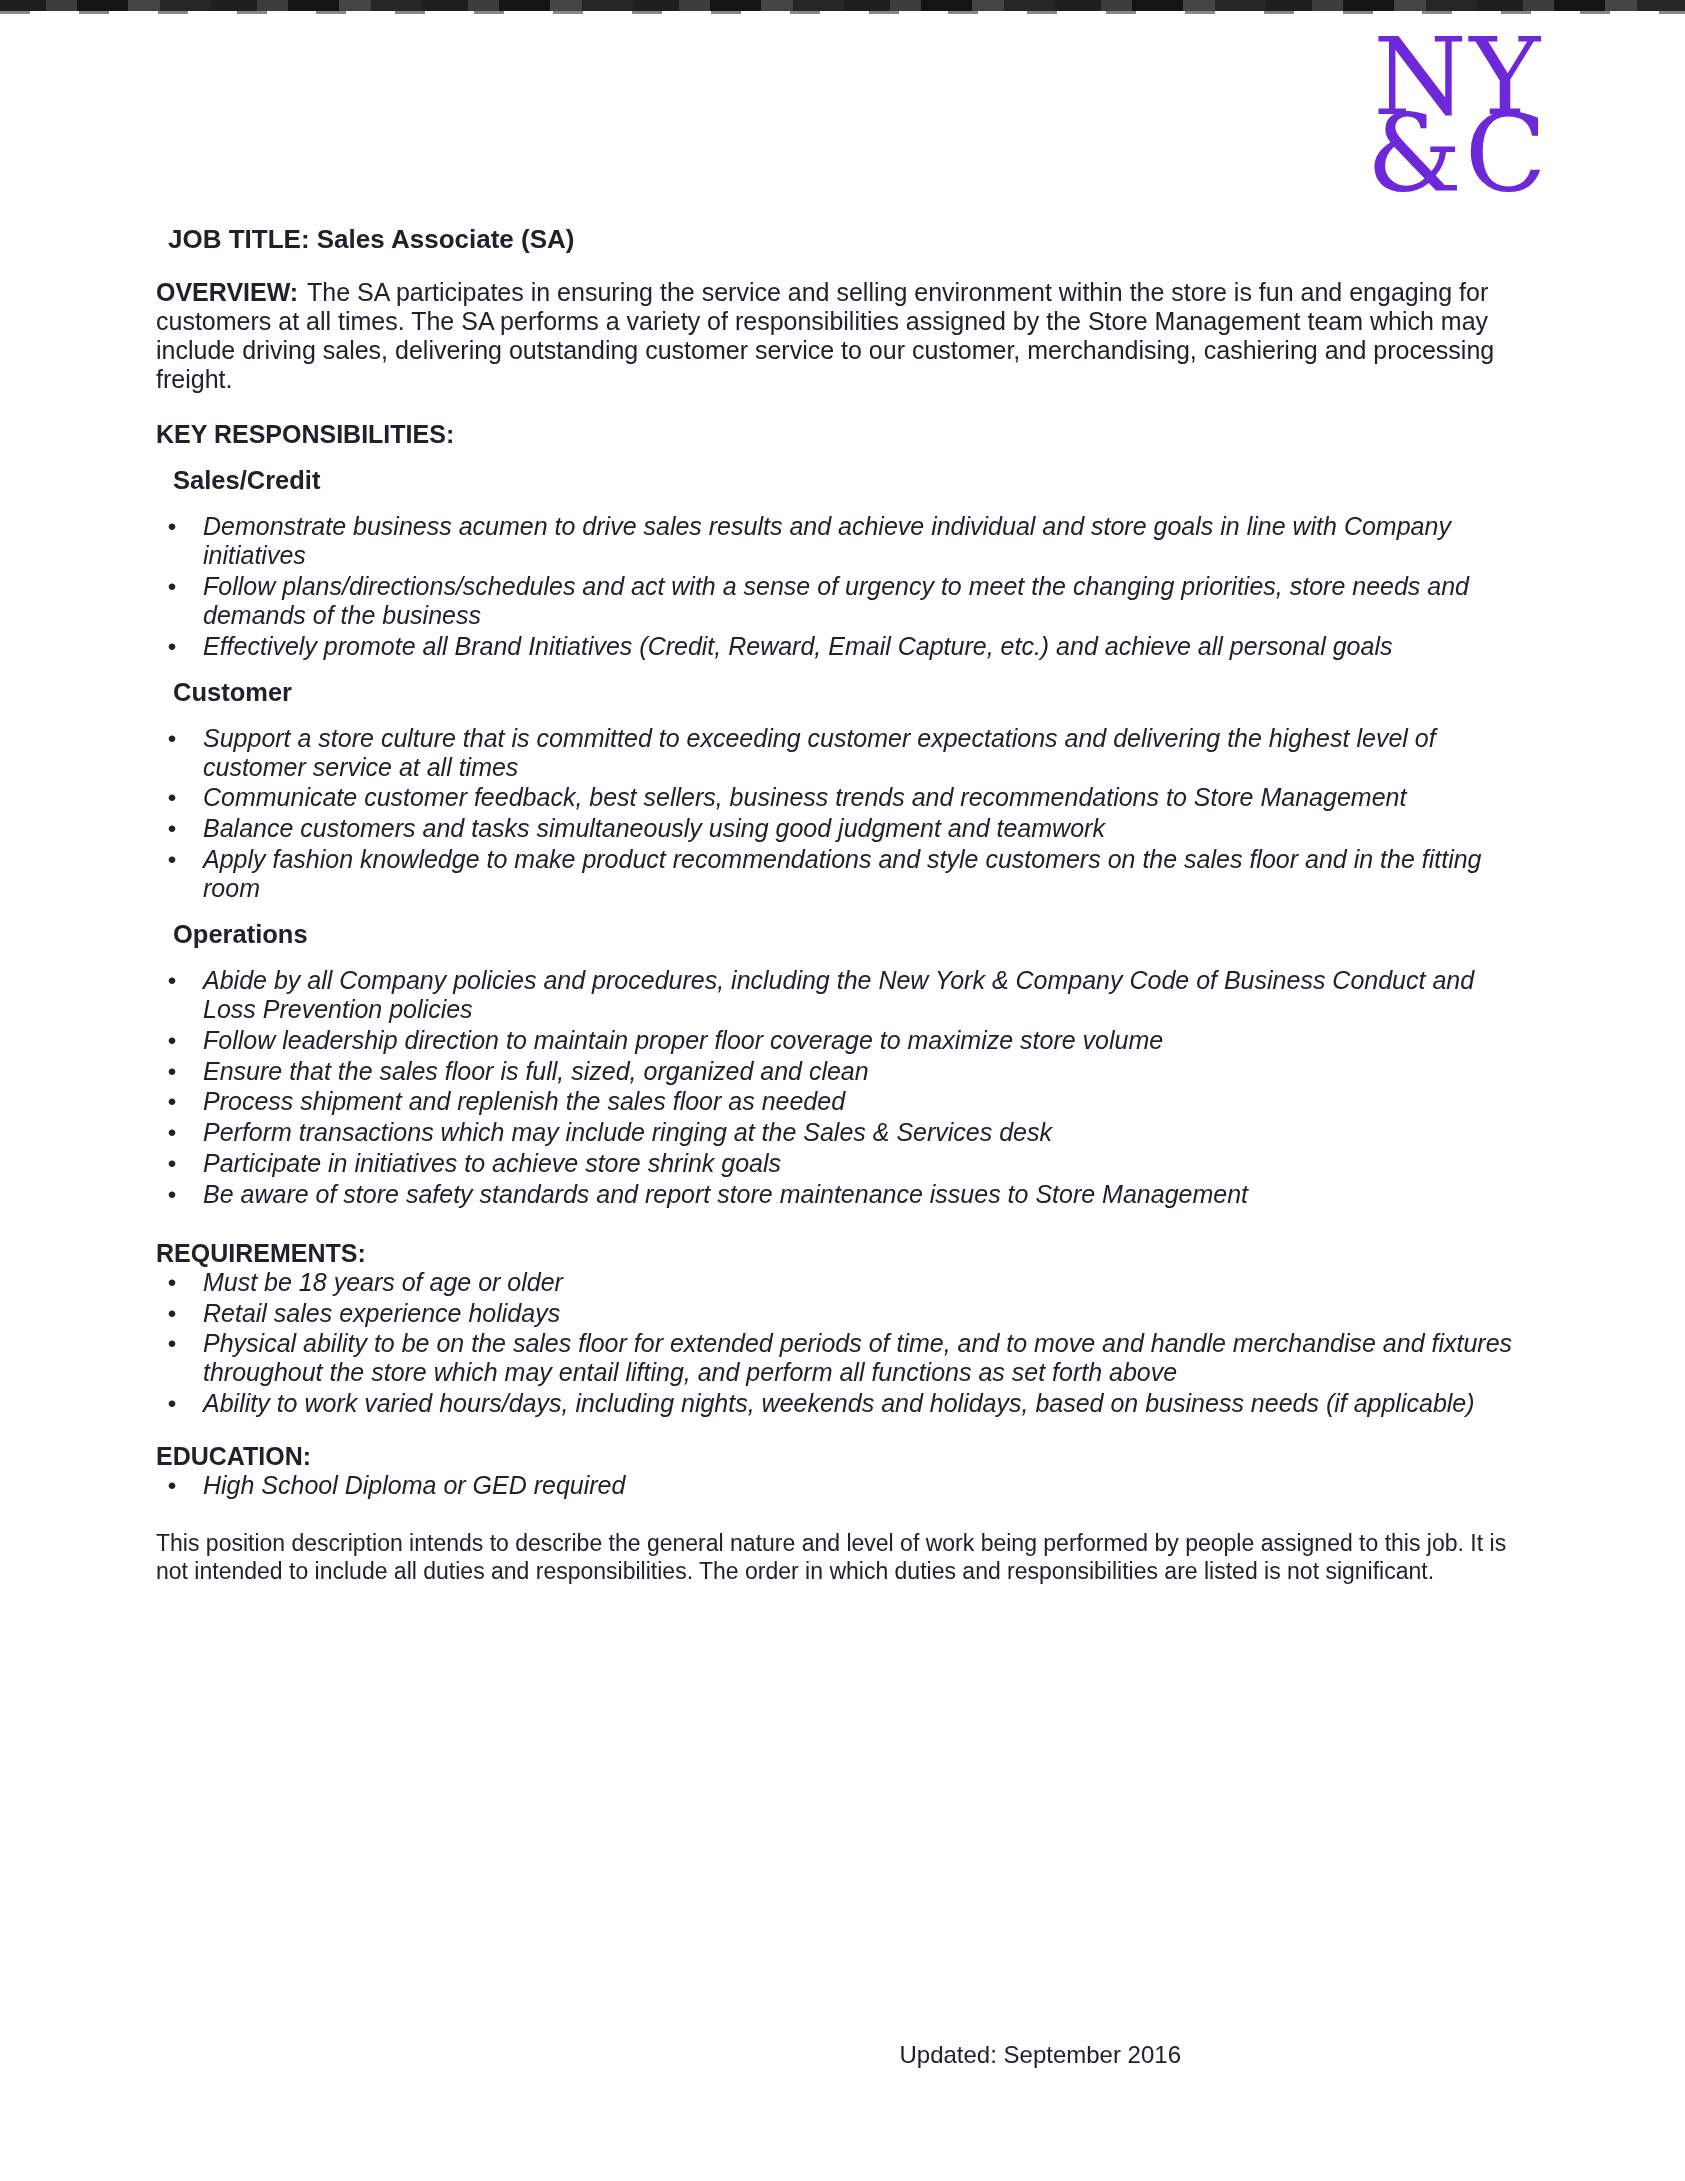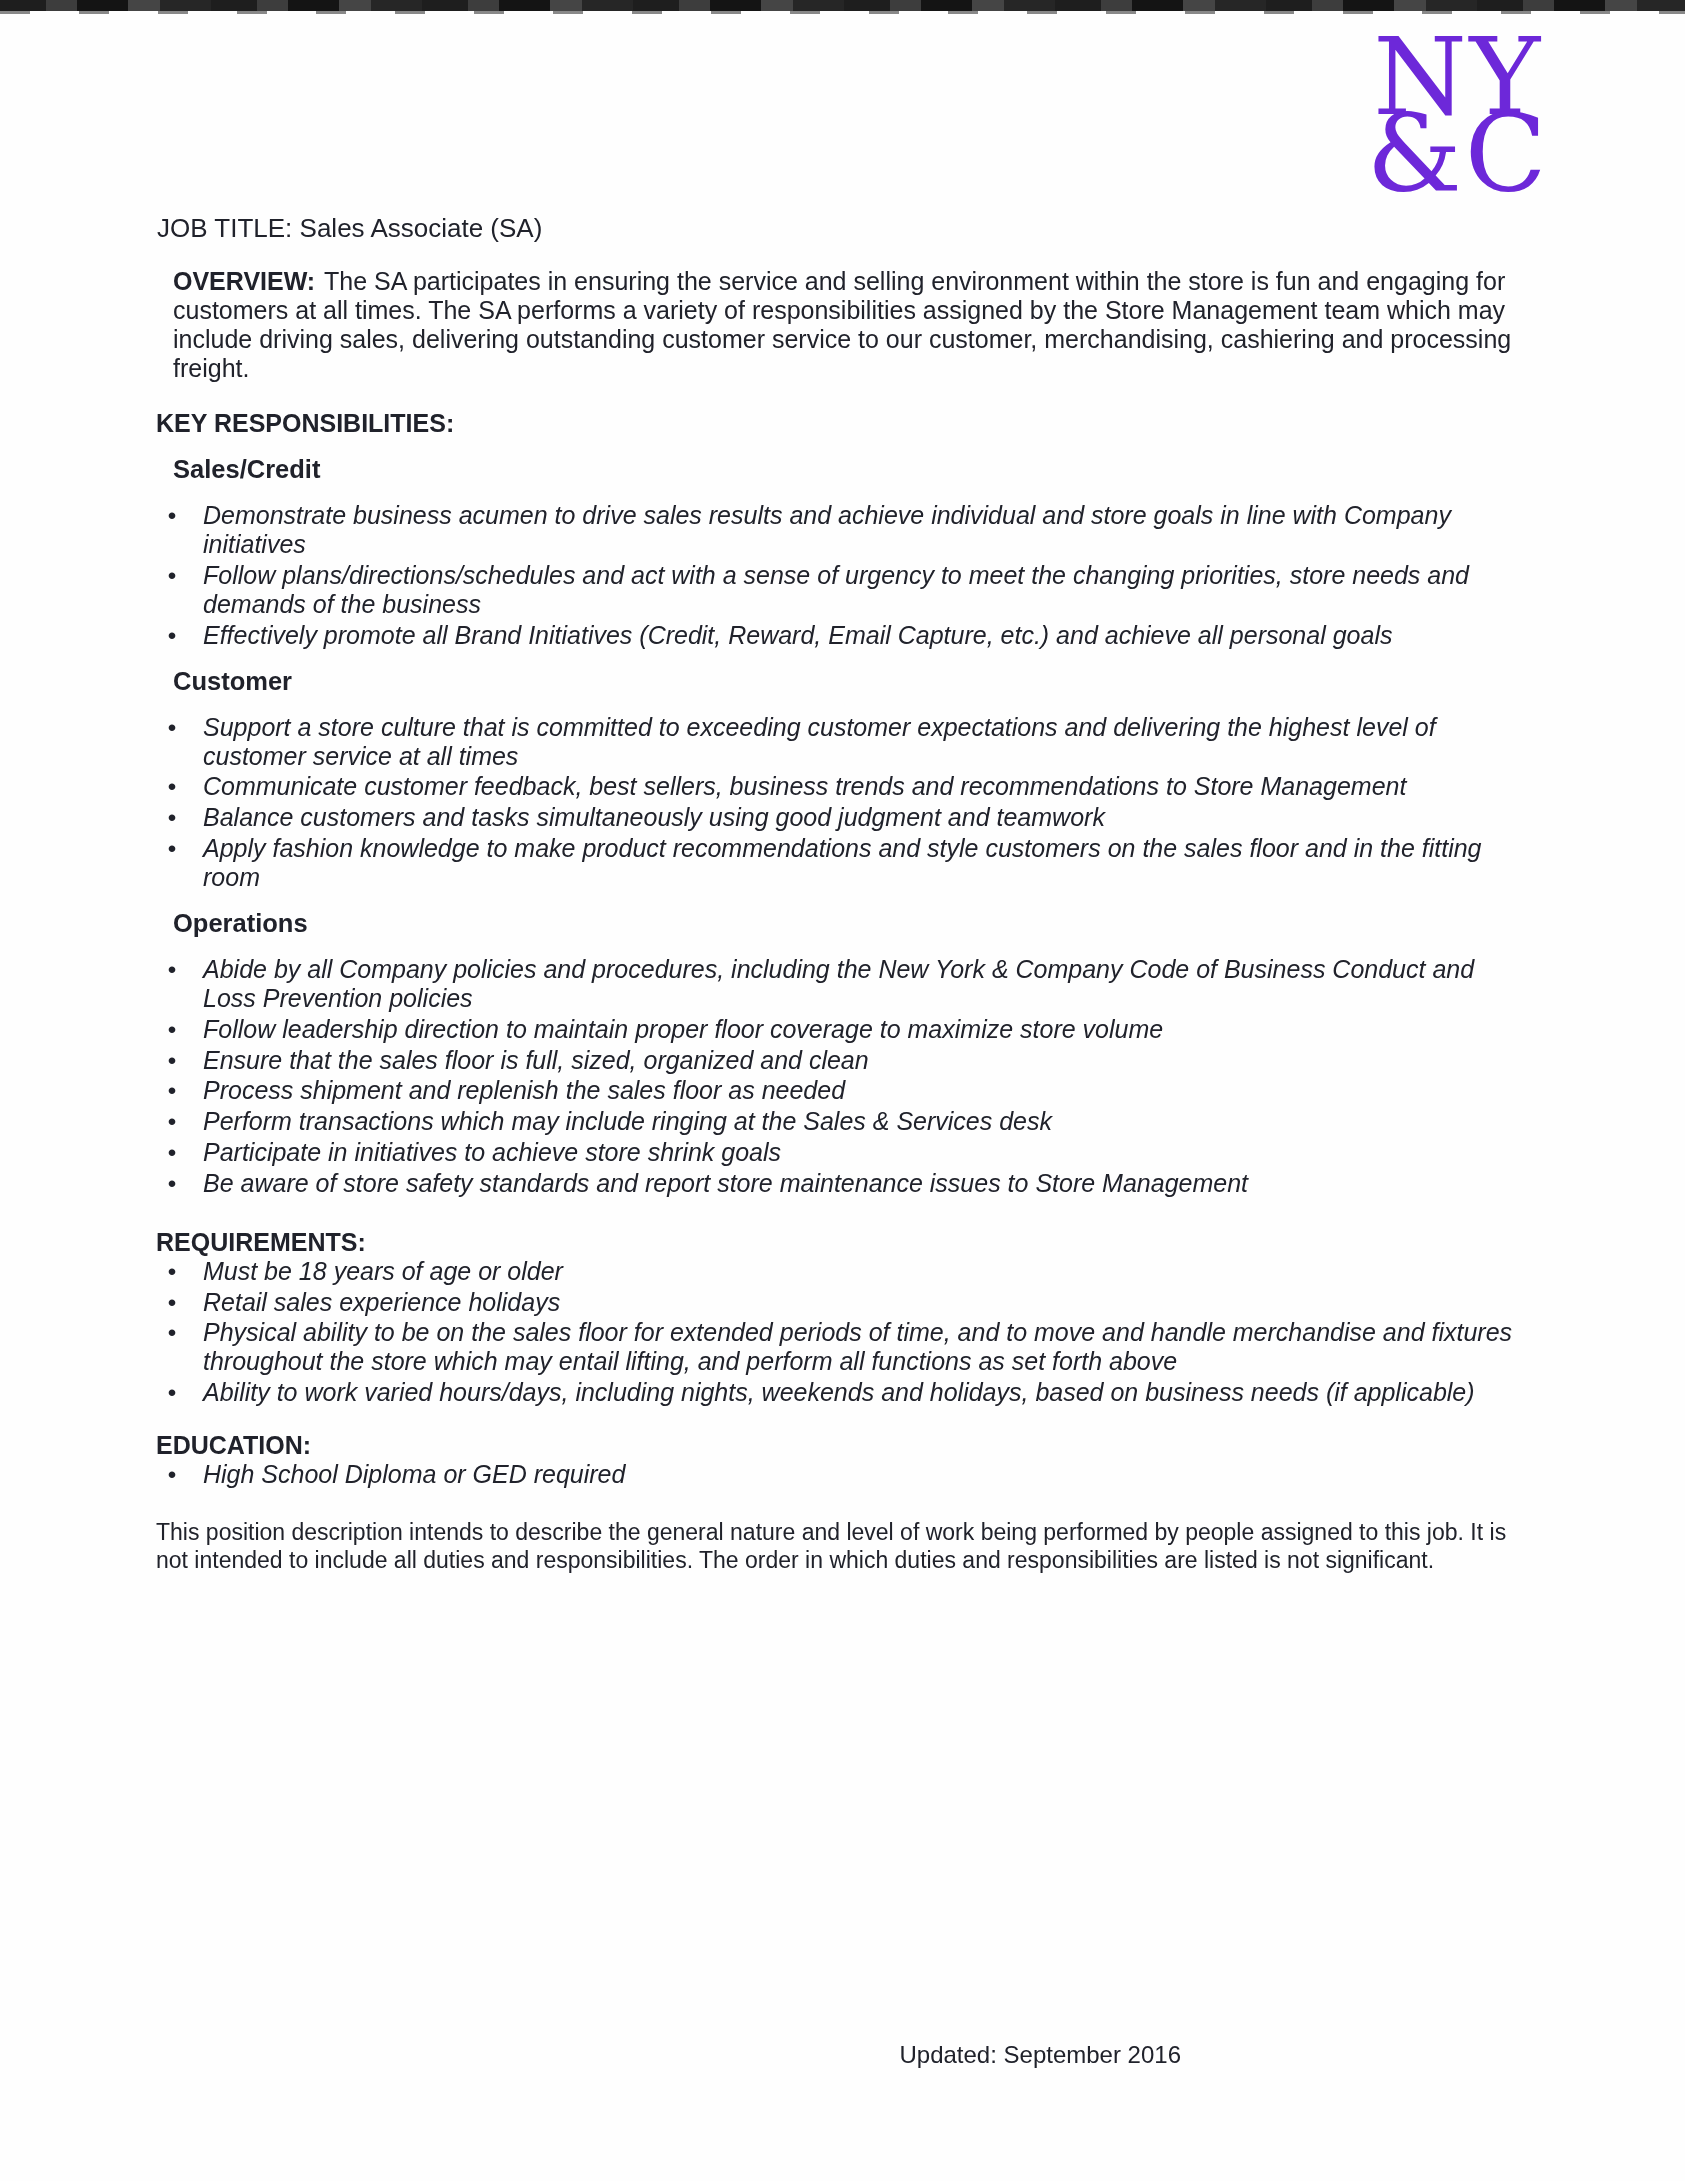--- a/index.html
+++ b/index.html
@@ -27,22 +27,22 @@
     position:absolute; top:39px; right:132px; width:190px;
     text-align:center;
     font-family:"DejaVu Serif", serif;
     font-size:107px; line-height:76px; letter-spacing:2.6px;
     user-select:none;
   }
   .content {
     position:absolute; left:156px; top:213px; width:1376px;
     font-size:25px; line-height:29px;
   }
-  .title { font-size:26px; font-weight:normal; margin:1px; }
-  .overview { margin:24px 0 0 17px; }
+  .title { font-size:26px; font-weight:bold; margin:12px; }
+  .overview { margin:24px 0 0 0; }
   .overview .lbl { font-weight:bold; margin-right:8.8px; }
   h2.major { font-size:25px; font-weight:bold; margin:26px 0 0 0; line-height:29px; }
   h3.group { font-size:25.5px; font-weight:bold; margin:17px; line-height:29px; }
   .g1 { margin-top:35px; }
   .g2 { margin-top:32px; }
   .g3 { margin-top:23px; }
   ul.bullets { list-style:none; margin:0; padding:0; }
   ul.bullets li {
     position:relative; padding-left:47px; margin:0 0 1.8px 0;font-style:italic;
   }

